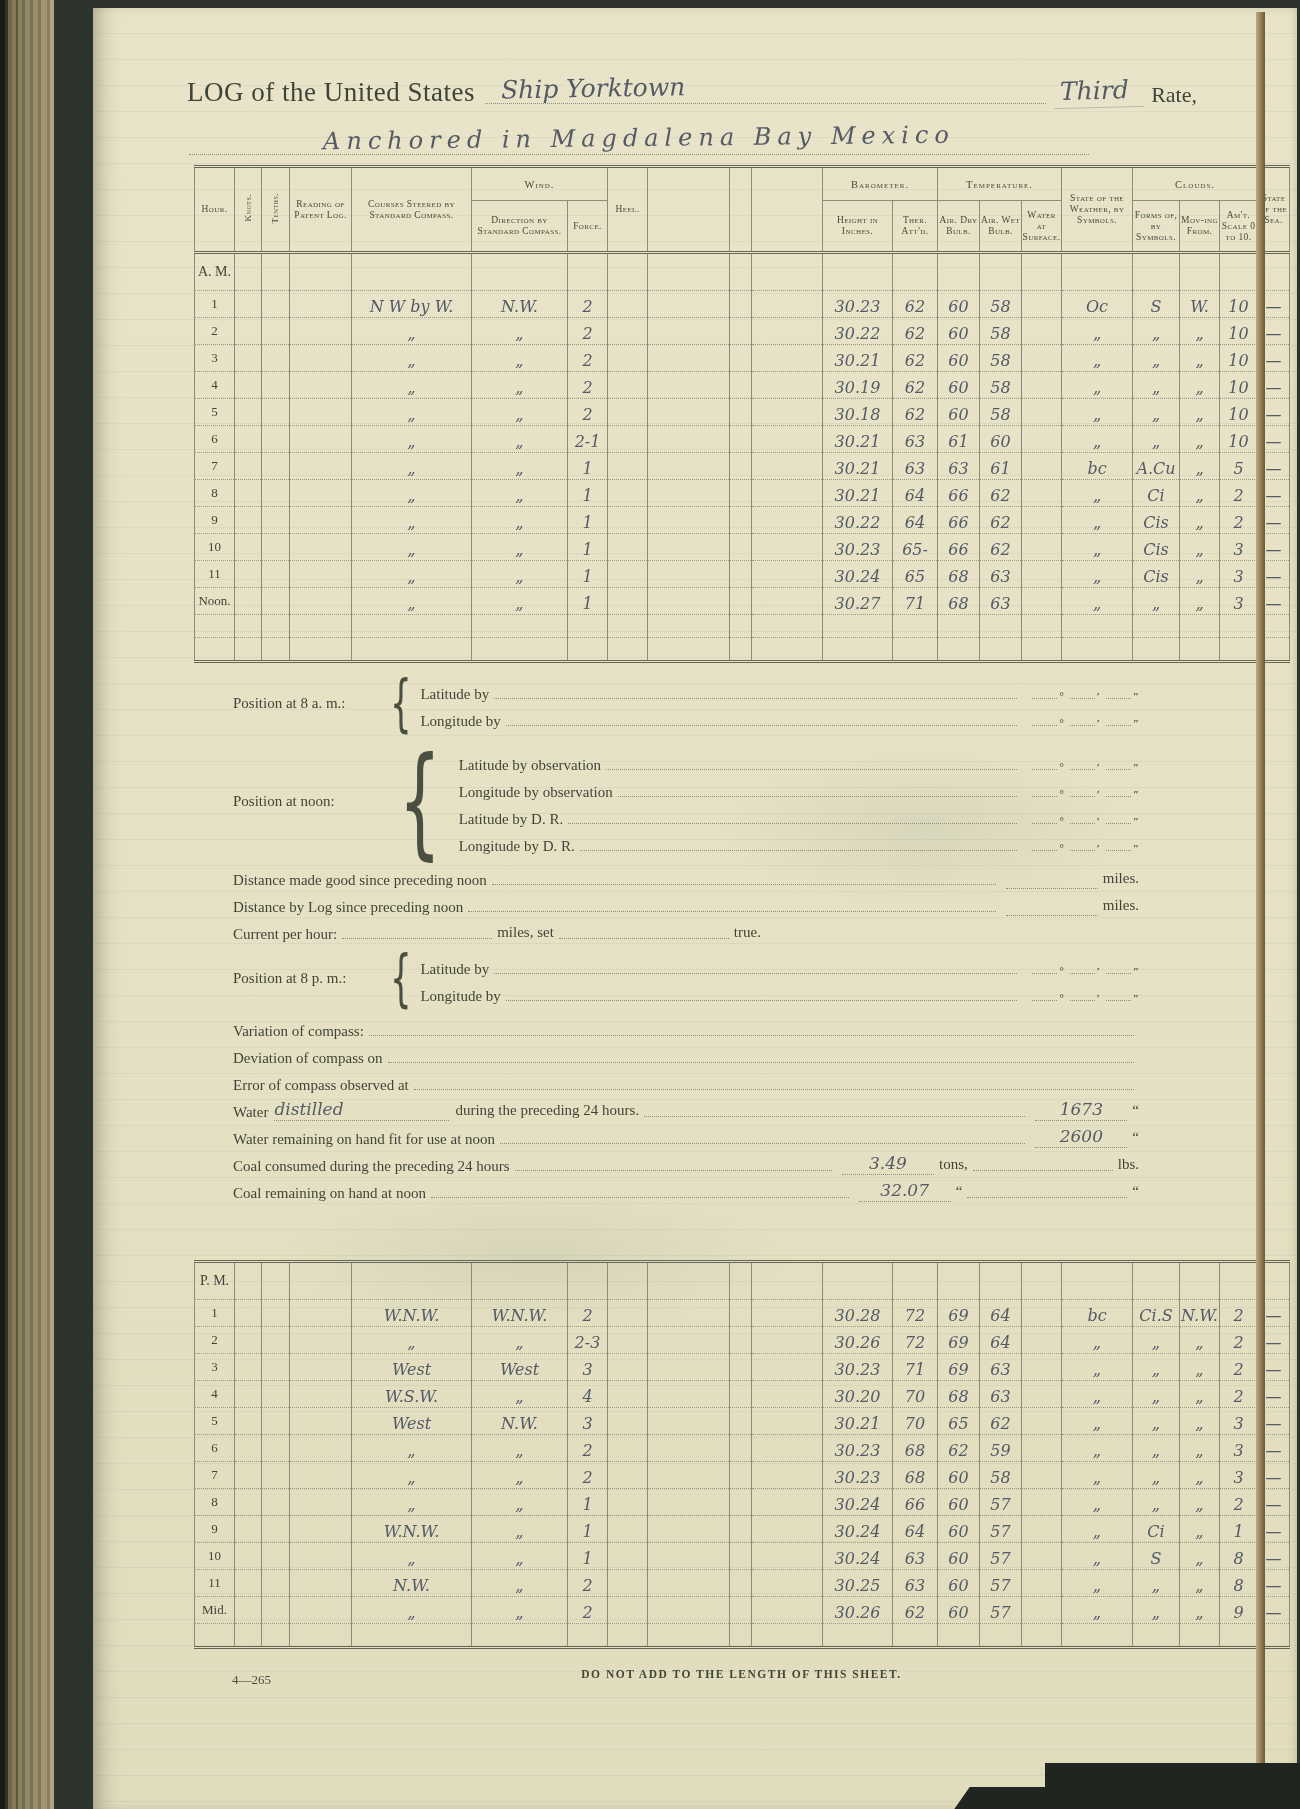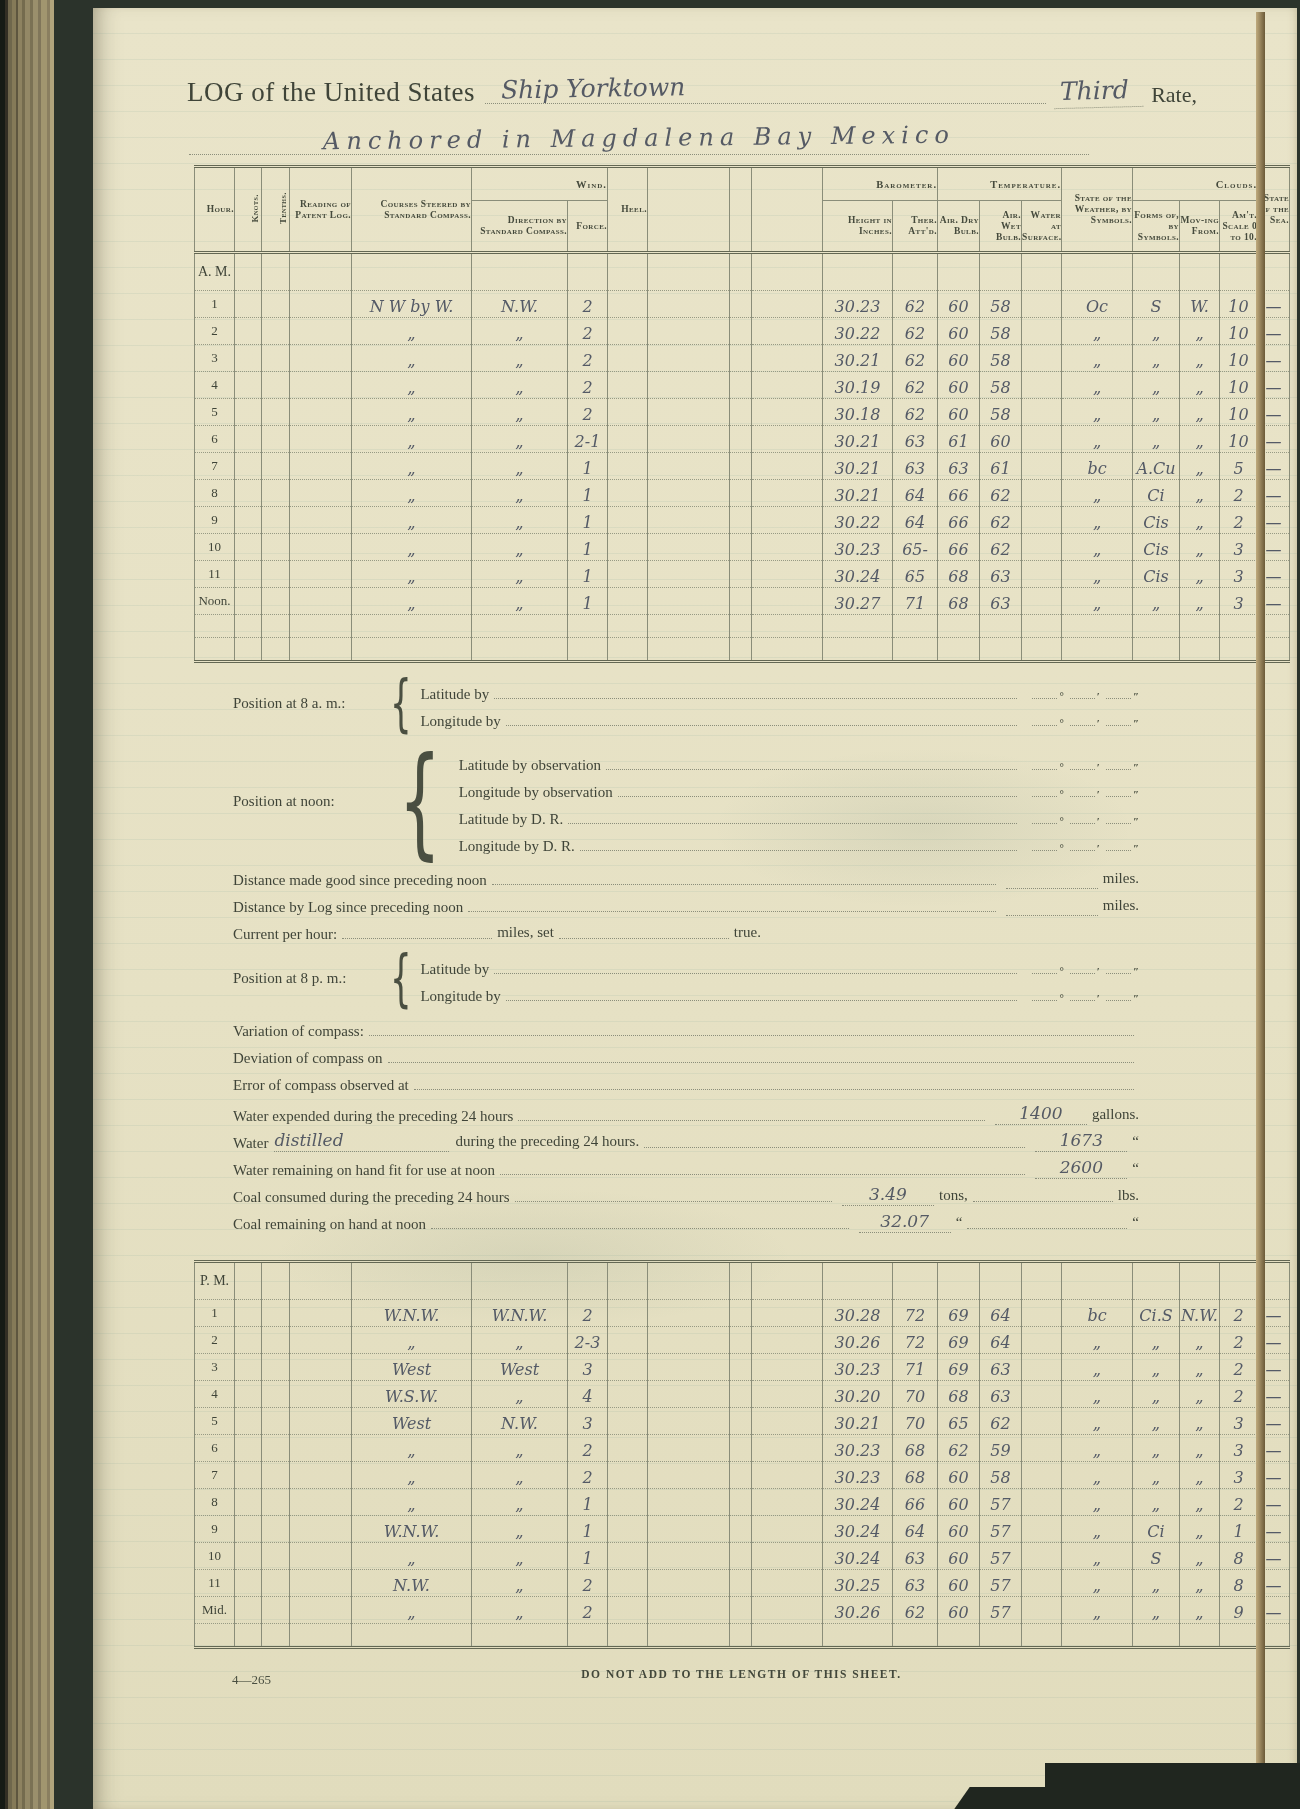--- a/index.html
+++ b/index.html
@@ -49,22 +49,22 @@
 
   
   table.log{
     position:absolute;left:101px;border-collapse:collapse;table-layout:fixed;width:1095px;
     border:1px solid #7c8070;border-top:3px double #636753;border-bottom:3px double #636753;
   }
   #am-table{top:157px;}
   #pm-table{top:1252px;}
   .log th,.log td{border-left:1px solid #8a8d79;border-right:1px solid #8a8d79;padding:0;overflow:hidden;}
   .log thead th{
-    border-bottom:1px solid #8a8d79;font-weight:bold;font-size:9.5px;line-height:11px;
-    color:#454a3c;font-variant:small-caps;letter-spacing:.4px;text-align:right;vertical-align:middle;
+    border-bottom:1px solid #8a8d79;font-weight:normal;font-size:9.5px;line-height:11px;
+    color:#454a3c;font-variant:small-caps;letter-spacing:.4px;text-align:center;vertical-align:middle;
   }
   .log thead tr.group th{height:32px;}
   .log thead tr.sub th{height:50px;}
   .log thead th.grp{font-size:10.5px;letter-spacing:1px;}
   .vert{writing-mode:vertical-rl;transform:rotate(180deg);font-size:9px;letter-spacing:.5px;margin:0 auto;}
   .log thead{border-bottom:3px double #636753;}
   tbody.lbl td{height:36px;border-bottom:1px dotted #979a84;font-size:14px;color:#3f4438;text-align:center;vertical-align:middle;}
   tbody.rows td{height:25px;border-bottom:1px dotted #979a84;text-align:center;vertical-align:bottom;font-size:16px;}
   tbody.rows td.c-hour{font-family:"Liberation Serif",serif;font-size:13px;color:#3f4438;vertical-align:middle;}
   tbody.rows td.hwc{font-family:"DejaVu Serif",serif;font-style:italic;color:#545a66;padding-bottom:1px;}
@@ -669,26 +669,20 @@
       </div>
     <div class="mline">
         <span class="print">Deviation of compass on</span>
         <span class="lead"></span>
       </div>
     <div class="mline">
         <span class="print">Error of compass observed at</span>
         <span class="lead"></span>
       </div>
 
-    <div class="mline gap4">
-        <span class="print">Water expended during the preceding 24 hours</span>
-        <span class="lead"></span>
-        <span class="mval hw">1400</span>
-        <span class="print mword">gallons.</span>
-      </div>
     <div class="mline">
         <span class="print">Water</span>
         <span class="hwinline hw">distilled</span>
         <span class="print mword">during the preceding 24 hours.</span>
         <span class="lead"></span>
         <span class="mval hw">1673</span>
         <span class="print mword">“</span>
       </div>
     <div class="mline">
         <span class="print">Water remaining on hand fit for use at noon</span>

